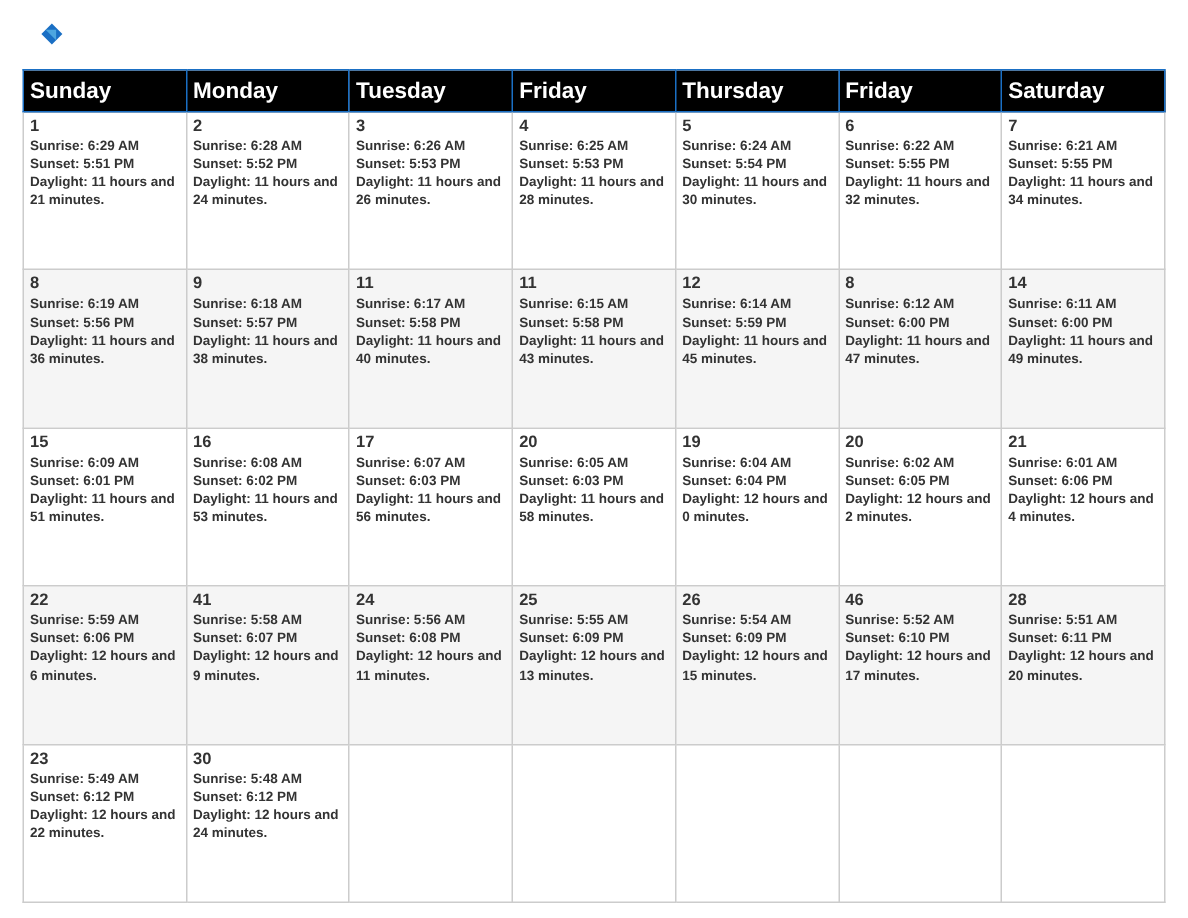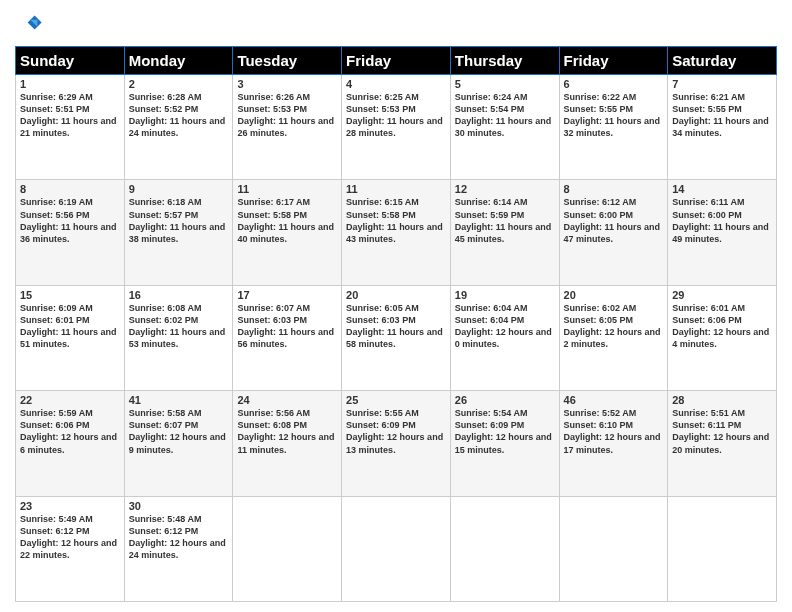--- a/index.html
+++ b/index.html
@@ -216,21 +216,21 @@
           </td>
           <td>
             <span class="day-num">19</span>
             <div class="day-info">Sunrise: 6:04 AM<br>Sunset: 6:04 PM<br>Daylight: 12 hours and 0 minutes.</div>
           </td>
           <td>
             <span class="day-num">20</span>
             <div class="day-info">Sunrise: 6:02 AM<br>Sunset: 6:05 PM<br>Daylight: 12 hours and 2 minutes.</div>
           </td>
           <td>
-            <span class="day-num">29</span>
+            <span class="day-num">21</span>
             <div class="day-info">Sunrise: 6:01 AM<br>Sunset: 6:06 PM<br>Daylight: 12 hours and 4 minutes.</div>
           </td>
         </tr>
         <tr>
           <td>
             <span class="day-num">22</span>
             <div class="day-info">Sunrise: 5:59 AM<br>Sunset: 6:06 PM<br>Daylight: 12 hours and 6 minutes.</div>
           </td>
           <td>
             <span class="day-num">41</span>

